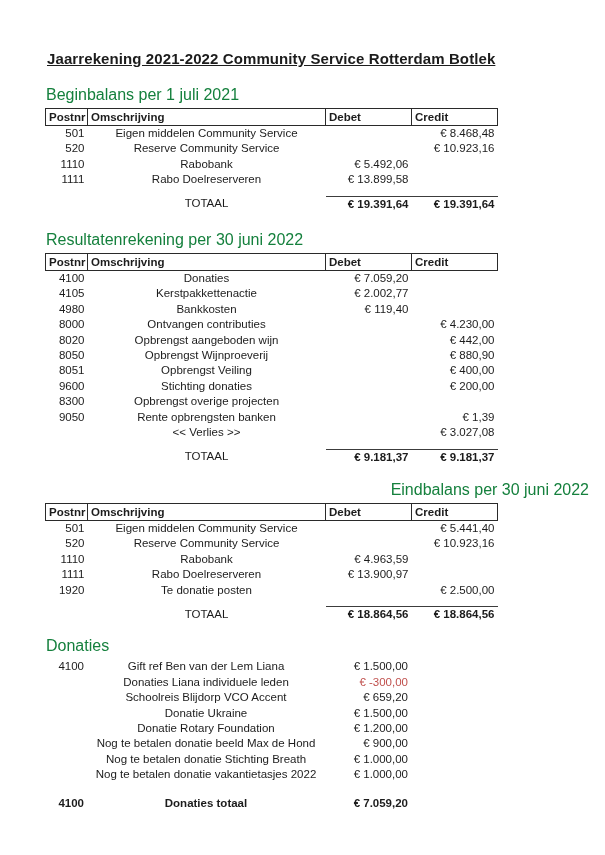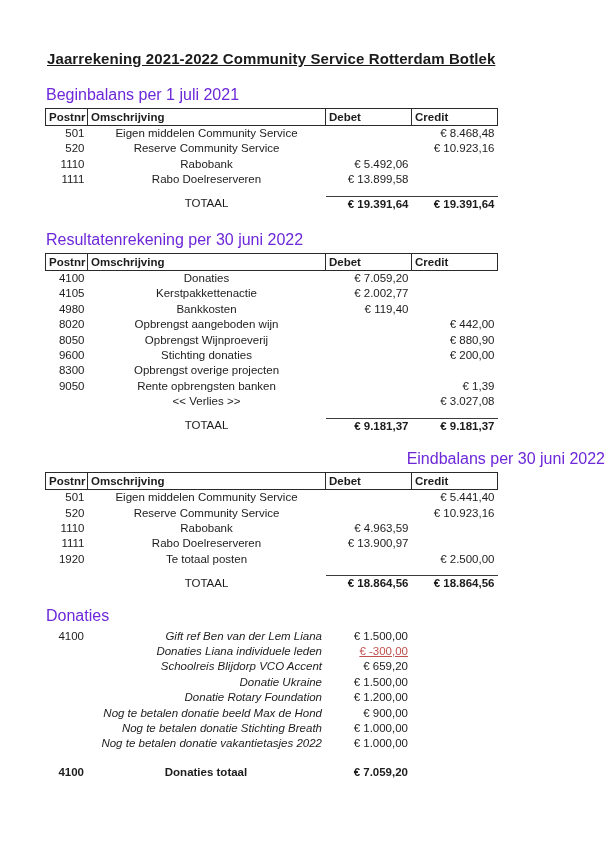--- a/index.html
+++ b/index.html
@@ -3,37 +3,37 @@
 <meta charset="utf-8">
 <style>
   html, body { margin: 0; padding: 0; }
   body {
     width: 605px; height: 855px;
     background: #ffffff;
     color: #1c1c1c;
     font-family: "Liberation Sans", sans-serif;
     overflow: hidden;
   }
-  .page { padding: 49px 0 0 45px; }
+  .page { padding: 49px 16px 0 45px; }
 
   h1.doc-title {
     margin: 0 0 0 2px;
     font-size: 15px;
     line-height: 20px;
     font-weight: 700;
     text-decoration: underline;
     letter-spacing: 0.1px;
   }
 
   h2.sec-heading {
     margin: 18px 0 3px 1px;
     font-size: 16px;
     line-height: 20px;
     font-weight: 400;
-    color: #6d28d9;
+    color: #15803d;
   }
   section.s1 h2 { margin-top: 16px; }
   section.s2 h2 { }
   section.s3 h2 { margin-top: 15px; text-align: right; }
   section.s4 h2 { margin-top: 14px; }
 
   table.fin {
     border-collapse: collapse;
     table-layout: fixed;
     width: 452px;
@@ -67,23 +67,23 @@
 
   tr.spacer td { height: 8px; line-height: 8px; }
   tr.spacer.tall td { height: 13px; line-height: 13px; }
 
   td.t-amt {
     font-weight: 700;
     border-top: 1.4px solid #3c3c3c;
   }
 
   
-  td.don-label { text-align: right; padding-left: 14px; font-style: italic; }
+  td.don-label { text-align: center; padding-left: 14px; }
   tr.bold-row td { font-weight: 700; }
-  .neg { color: #c0504d; text-decoration: underline; }
+  .neg { color: #c0504d; }
 </style>
 </head>
 <body>
 
 <div class="page">
 
   <h1 class="doc-title">Jaarrekening 2021-2022 Community Service Rotterdam Botlek</h1>
 
   <section class="s1">
     <h2 class="sec-heading">Beginbalans per 1 juli 2021</h2>
@@ -170,30 +170,42 @@
           <td class="c-amt">€ 2.002,77</td>
           <td class="c-amt"></td>
         </tr>
         <tr>
           <td class="c-post">4980</td>
           <td class="c-desc">Bankkosten</td>
           <td class="c-amt">€ 119,40</td>
           <td class="c-amt"></td>
         </tr>
         <tr>
+          <td class="c-post">8000</td>
+          <td class="c-desc">Ontvangen contributies</td>
+          <td class="c-amt"></td>
+          <td class="c-amt">€ 4.230,00</td>
+        </tr>
+        <tr>
           <td class="c-post">8020</td>
           <td class="c-desc">Opbrengst aangeboden wijn</td>
           <td class="c-amt"></td>
           <td class="c-amt">€ 442,00</td>
         </tr>
         <tr>
           <td class="c-post">8050</td>
           <td class="c-desc">Opbrengst Wijnproeverij</td>
           <td class="c-amt"></td>
           <td class="c-amt">€ 880,90</td>
+        </tr>
+        <tr>
+          <td class="c-post">8051</td>
+          <td class="c-desc">Opbrengst Veiling</td>
+          <td class="c-amt"></td>
+          <td class="c-amt">€ 400,00</td>
         </tr>
         <tr>
           <td class="c-post">9600</td>
           <td class="c-desc">Stichting donaties</td>
           <td class="c-amt"></td>
           <td class="c-amt">€ 200,00</td>
         </tr>
         <tr>
           <td class="c-post">8300</td>
           <td class="c-desc">Opbrengst overige projecten</td>
@@ -262,21 +274,21 @@
           <td class="c-amt"></td>
         </tr>
         <tr>
           <td class="c-post">1111</td>
           <td class="c-desc">Rabo Doelreserveren</td>
           <td class="c-amt">€ 13.900,97</td>
           <td class="c-amt"></td>
         </tr>
         <tr>
           <td class="c-post">1920</td>
-          <td class="c-desc">Te totaal posten</td>
+          <td class="c-desc">Te donatie posten</td>
           <td class="c-amt"></td>
           <td class="c-amt">€ 2.500,00</td>
         </tr>
         <tr class="spacer">
             <td colspan="4"></td>
           </tr>
         <tr>
           <td class="c-post"></td>
           <td class="c-desc">TOTAAL</td>
           <td class="c-amt t-amt">€ 18.864,56</td>

